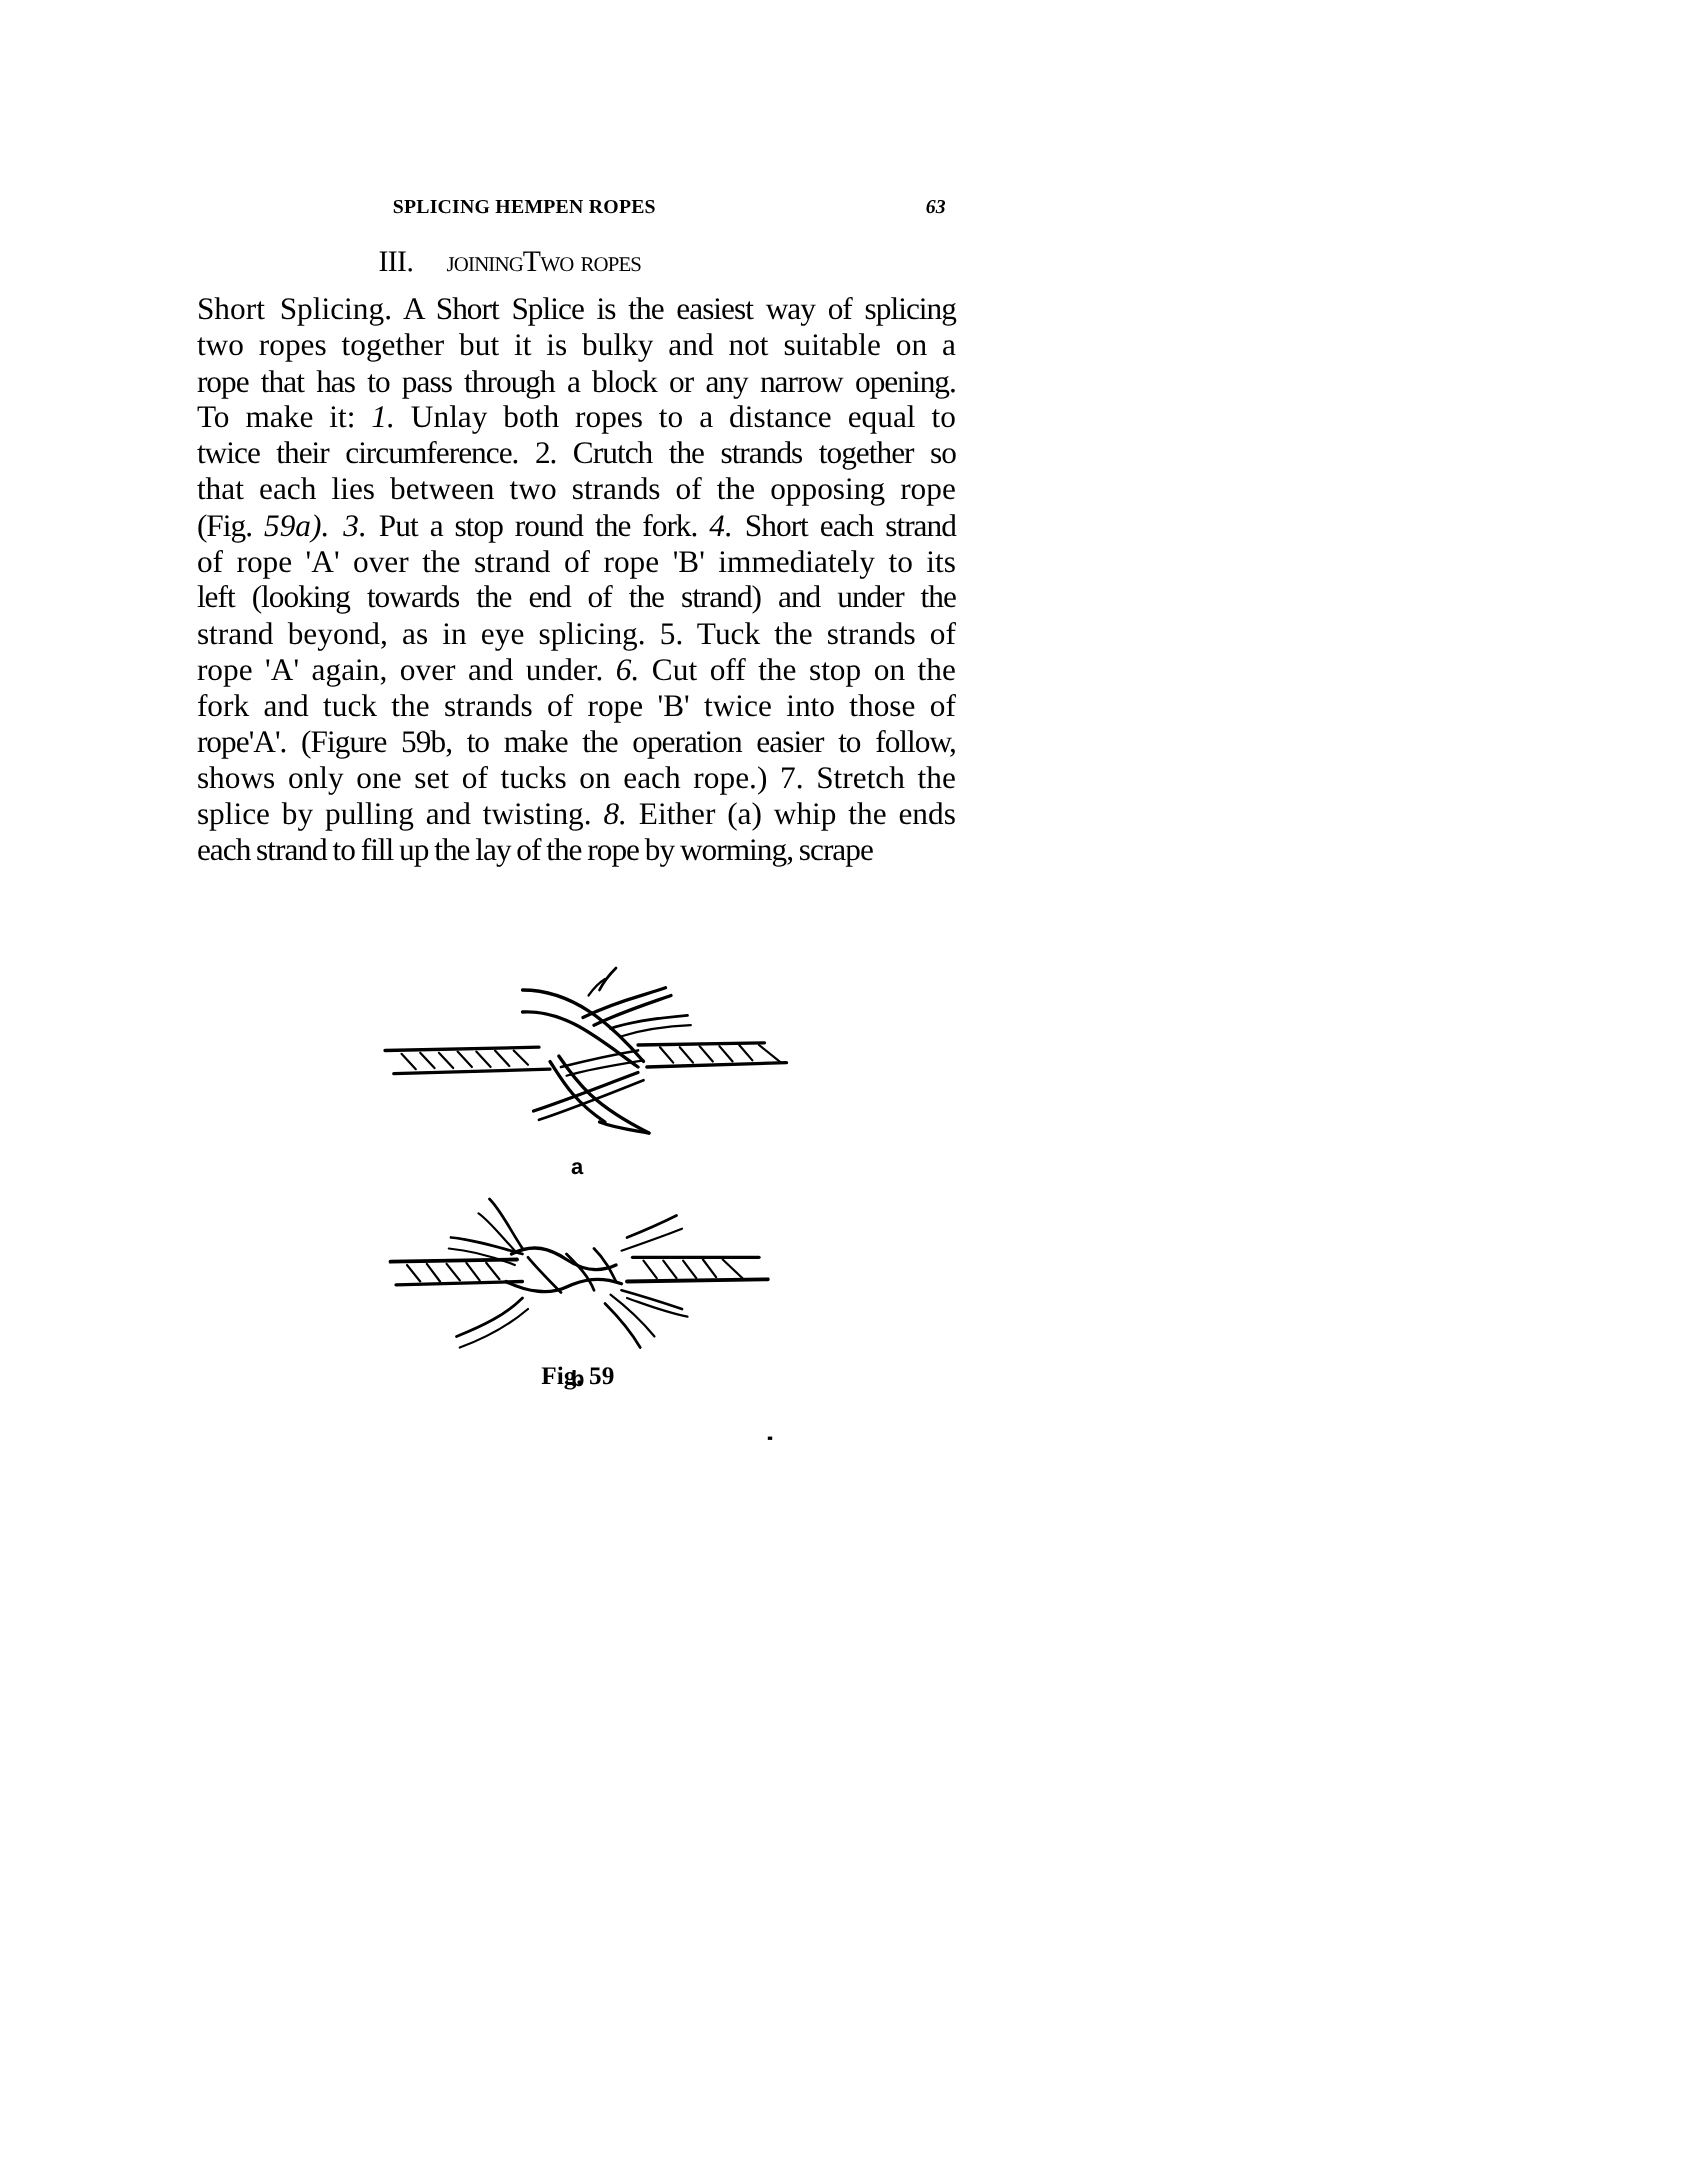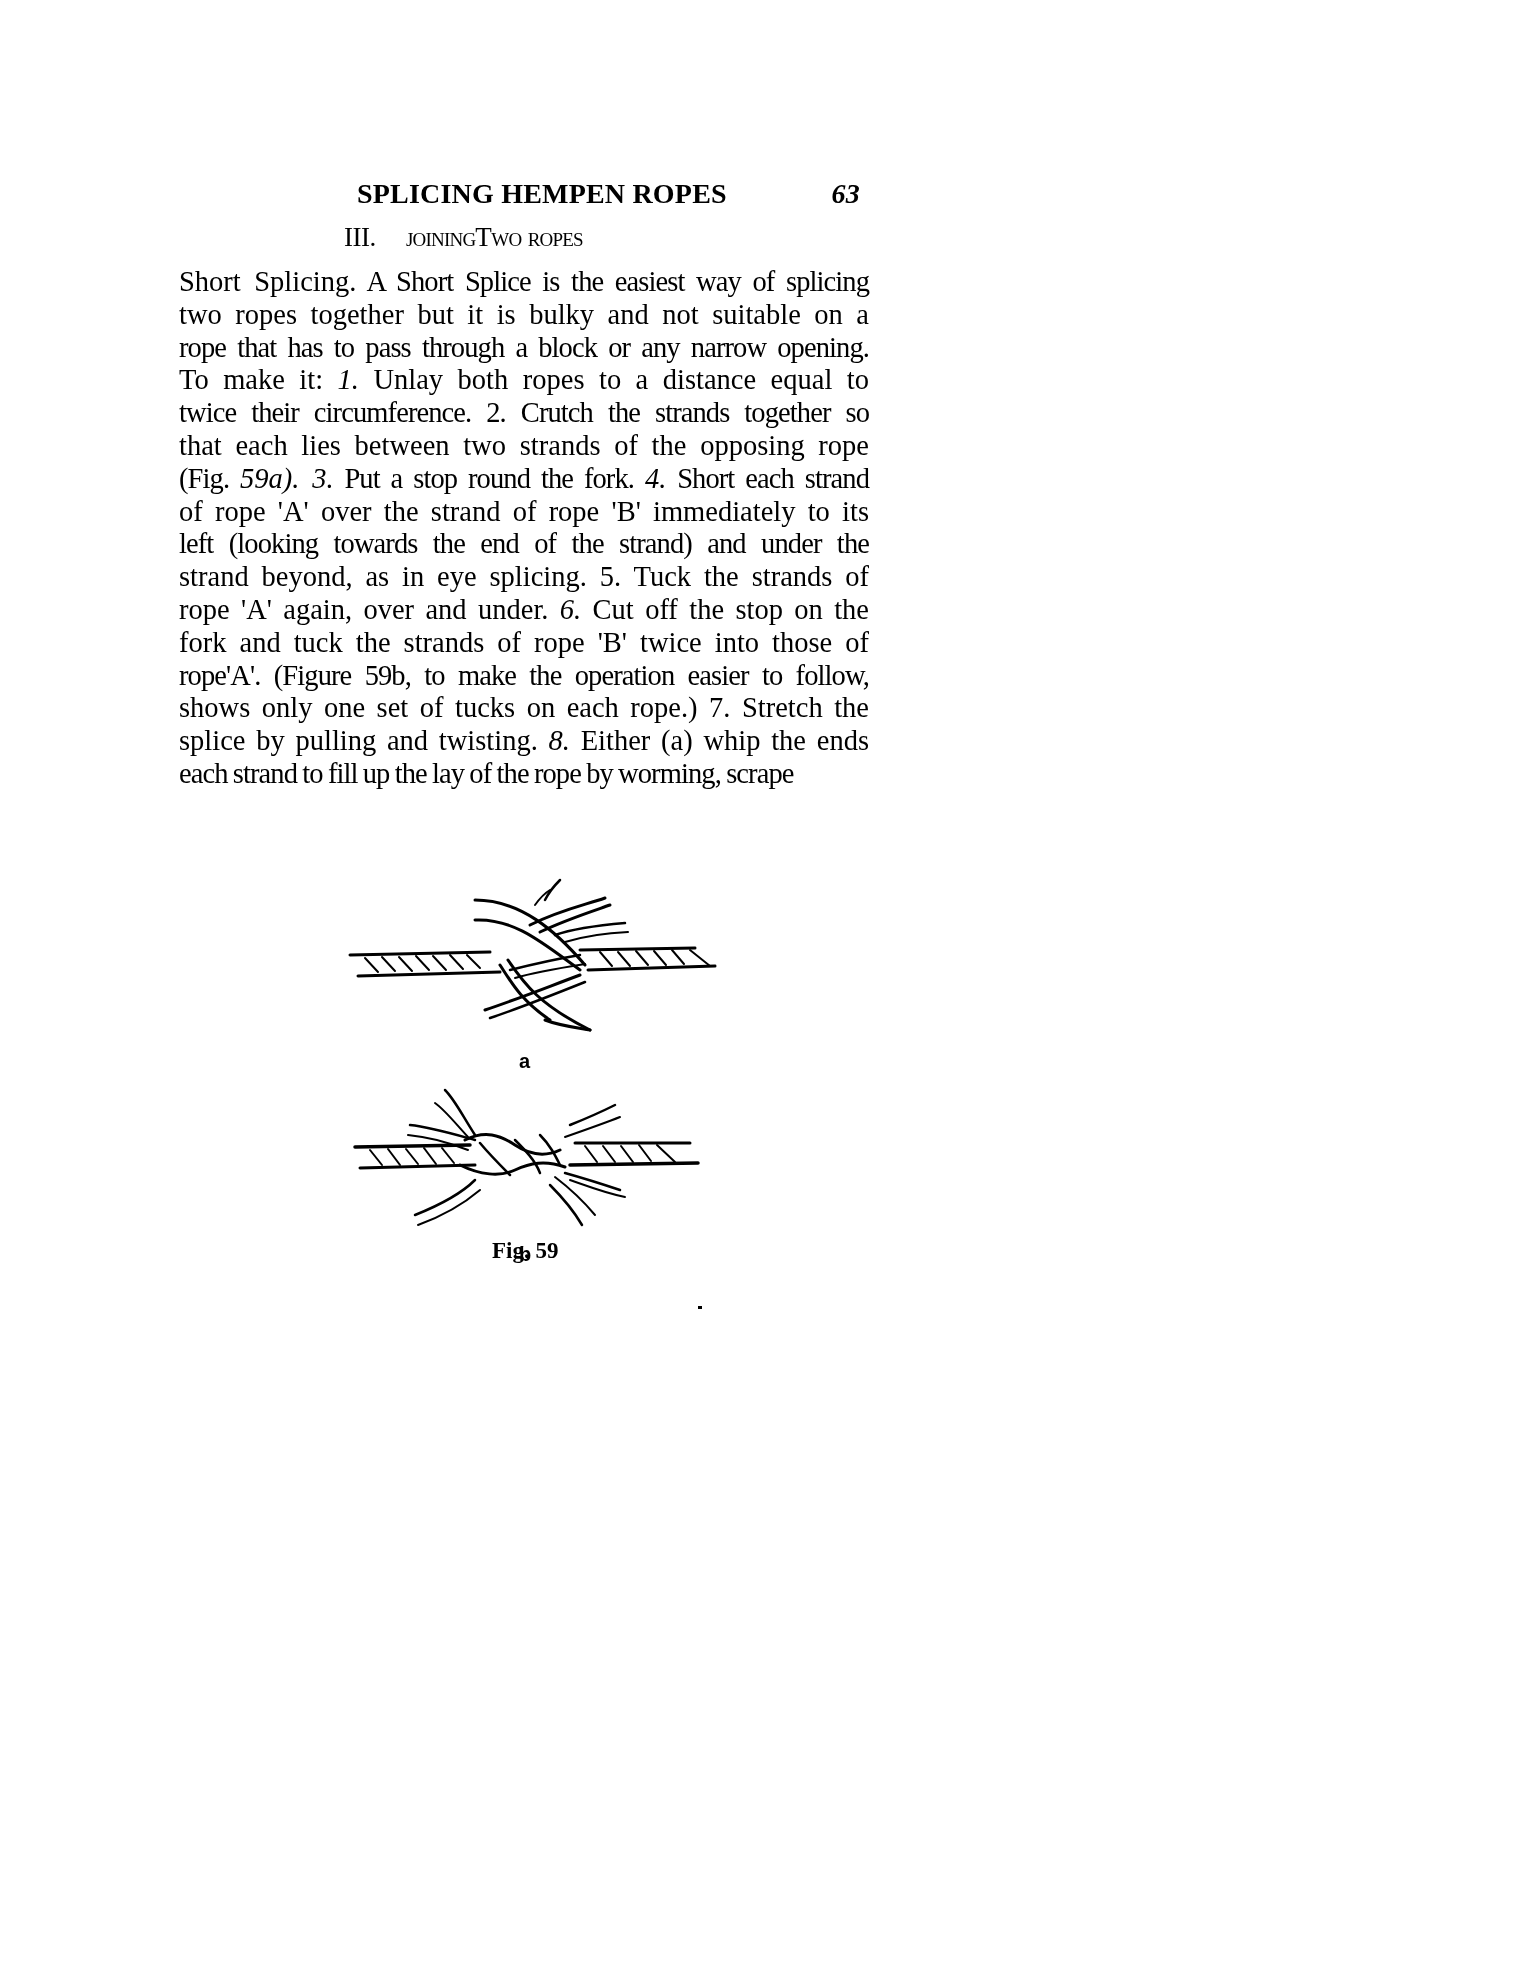--- a/index.html
+++ b/index.html
@@ -15,21 +15,21 @@
       font-family: "Liberation Serif", serif;
       color: #000000;
     }
     .running-head {
       position: absolute;
       top: 178px;
       left: 357px;
       width: 503px;
       font-family: "Liberation Serif", serif;
       font-weight: bold;
-      font-size: 28px;
+      font-size: 18px;
       letter-spacing: 0.2px;
     }
     .running-head .page-num {
       position: absolute;
       right: 0;
       top: 0;
       font-style: italic;
     }
     .section-title {
       position: absolute;

